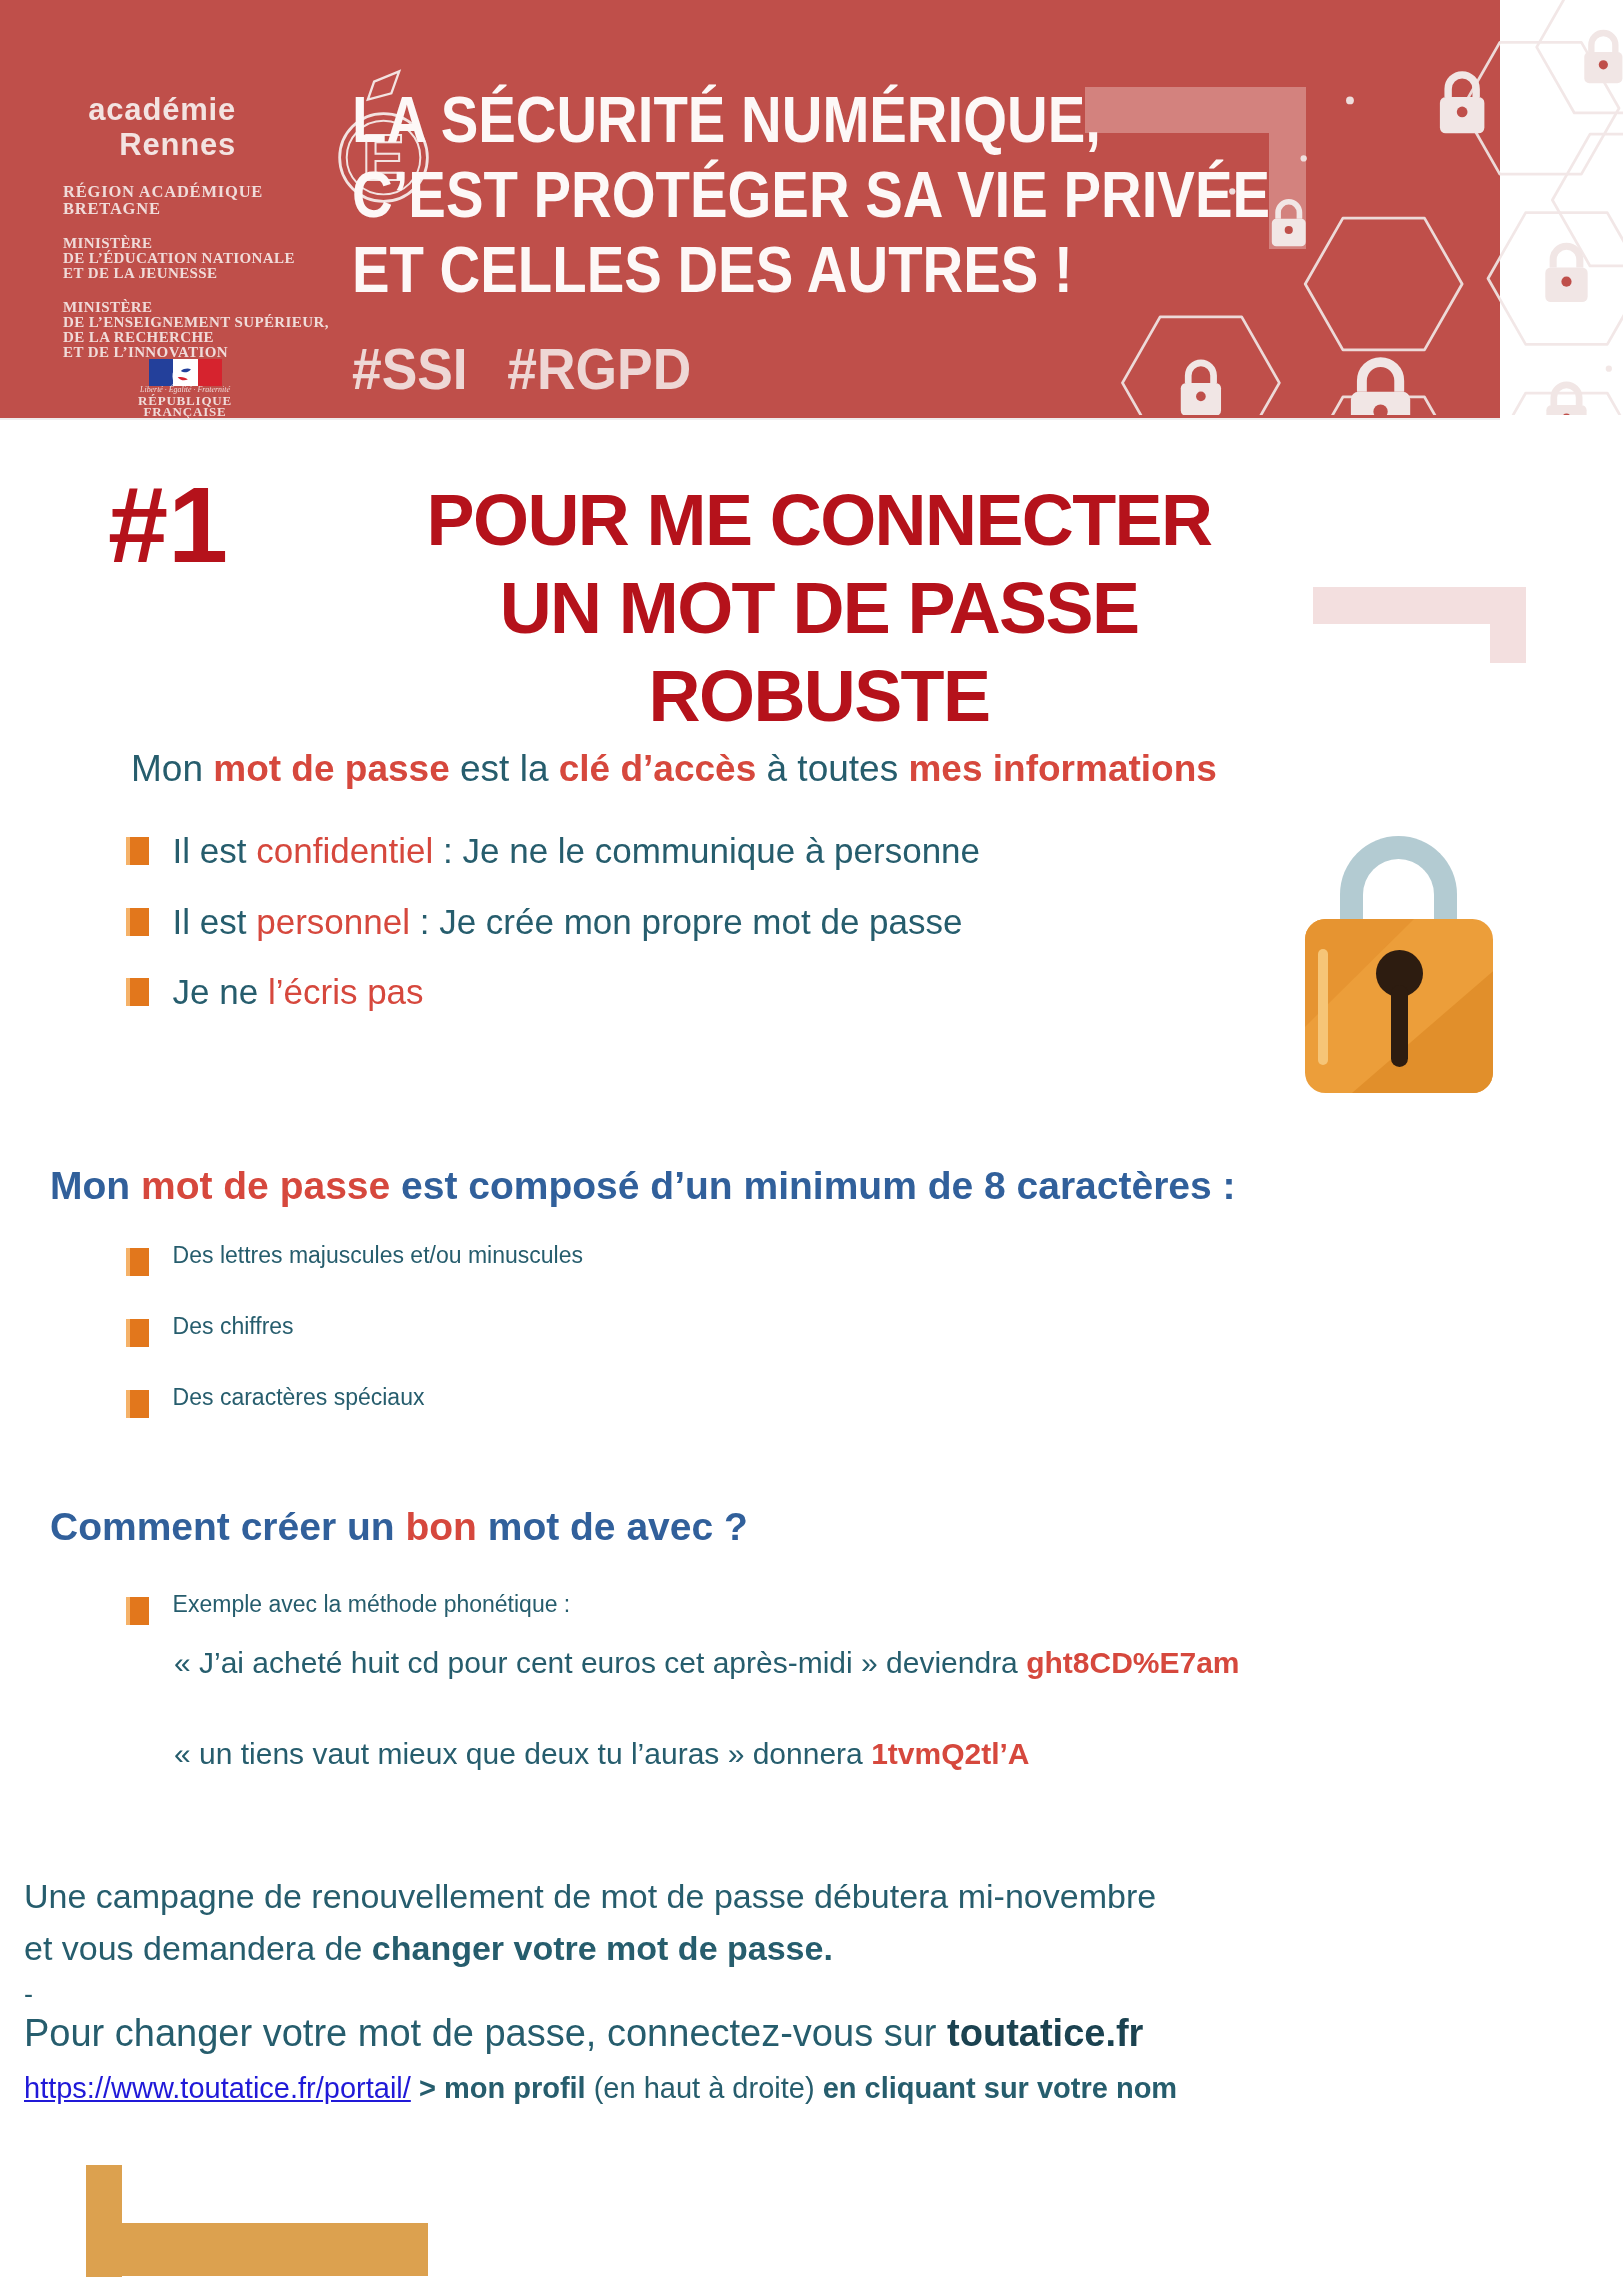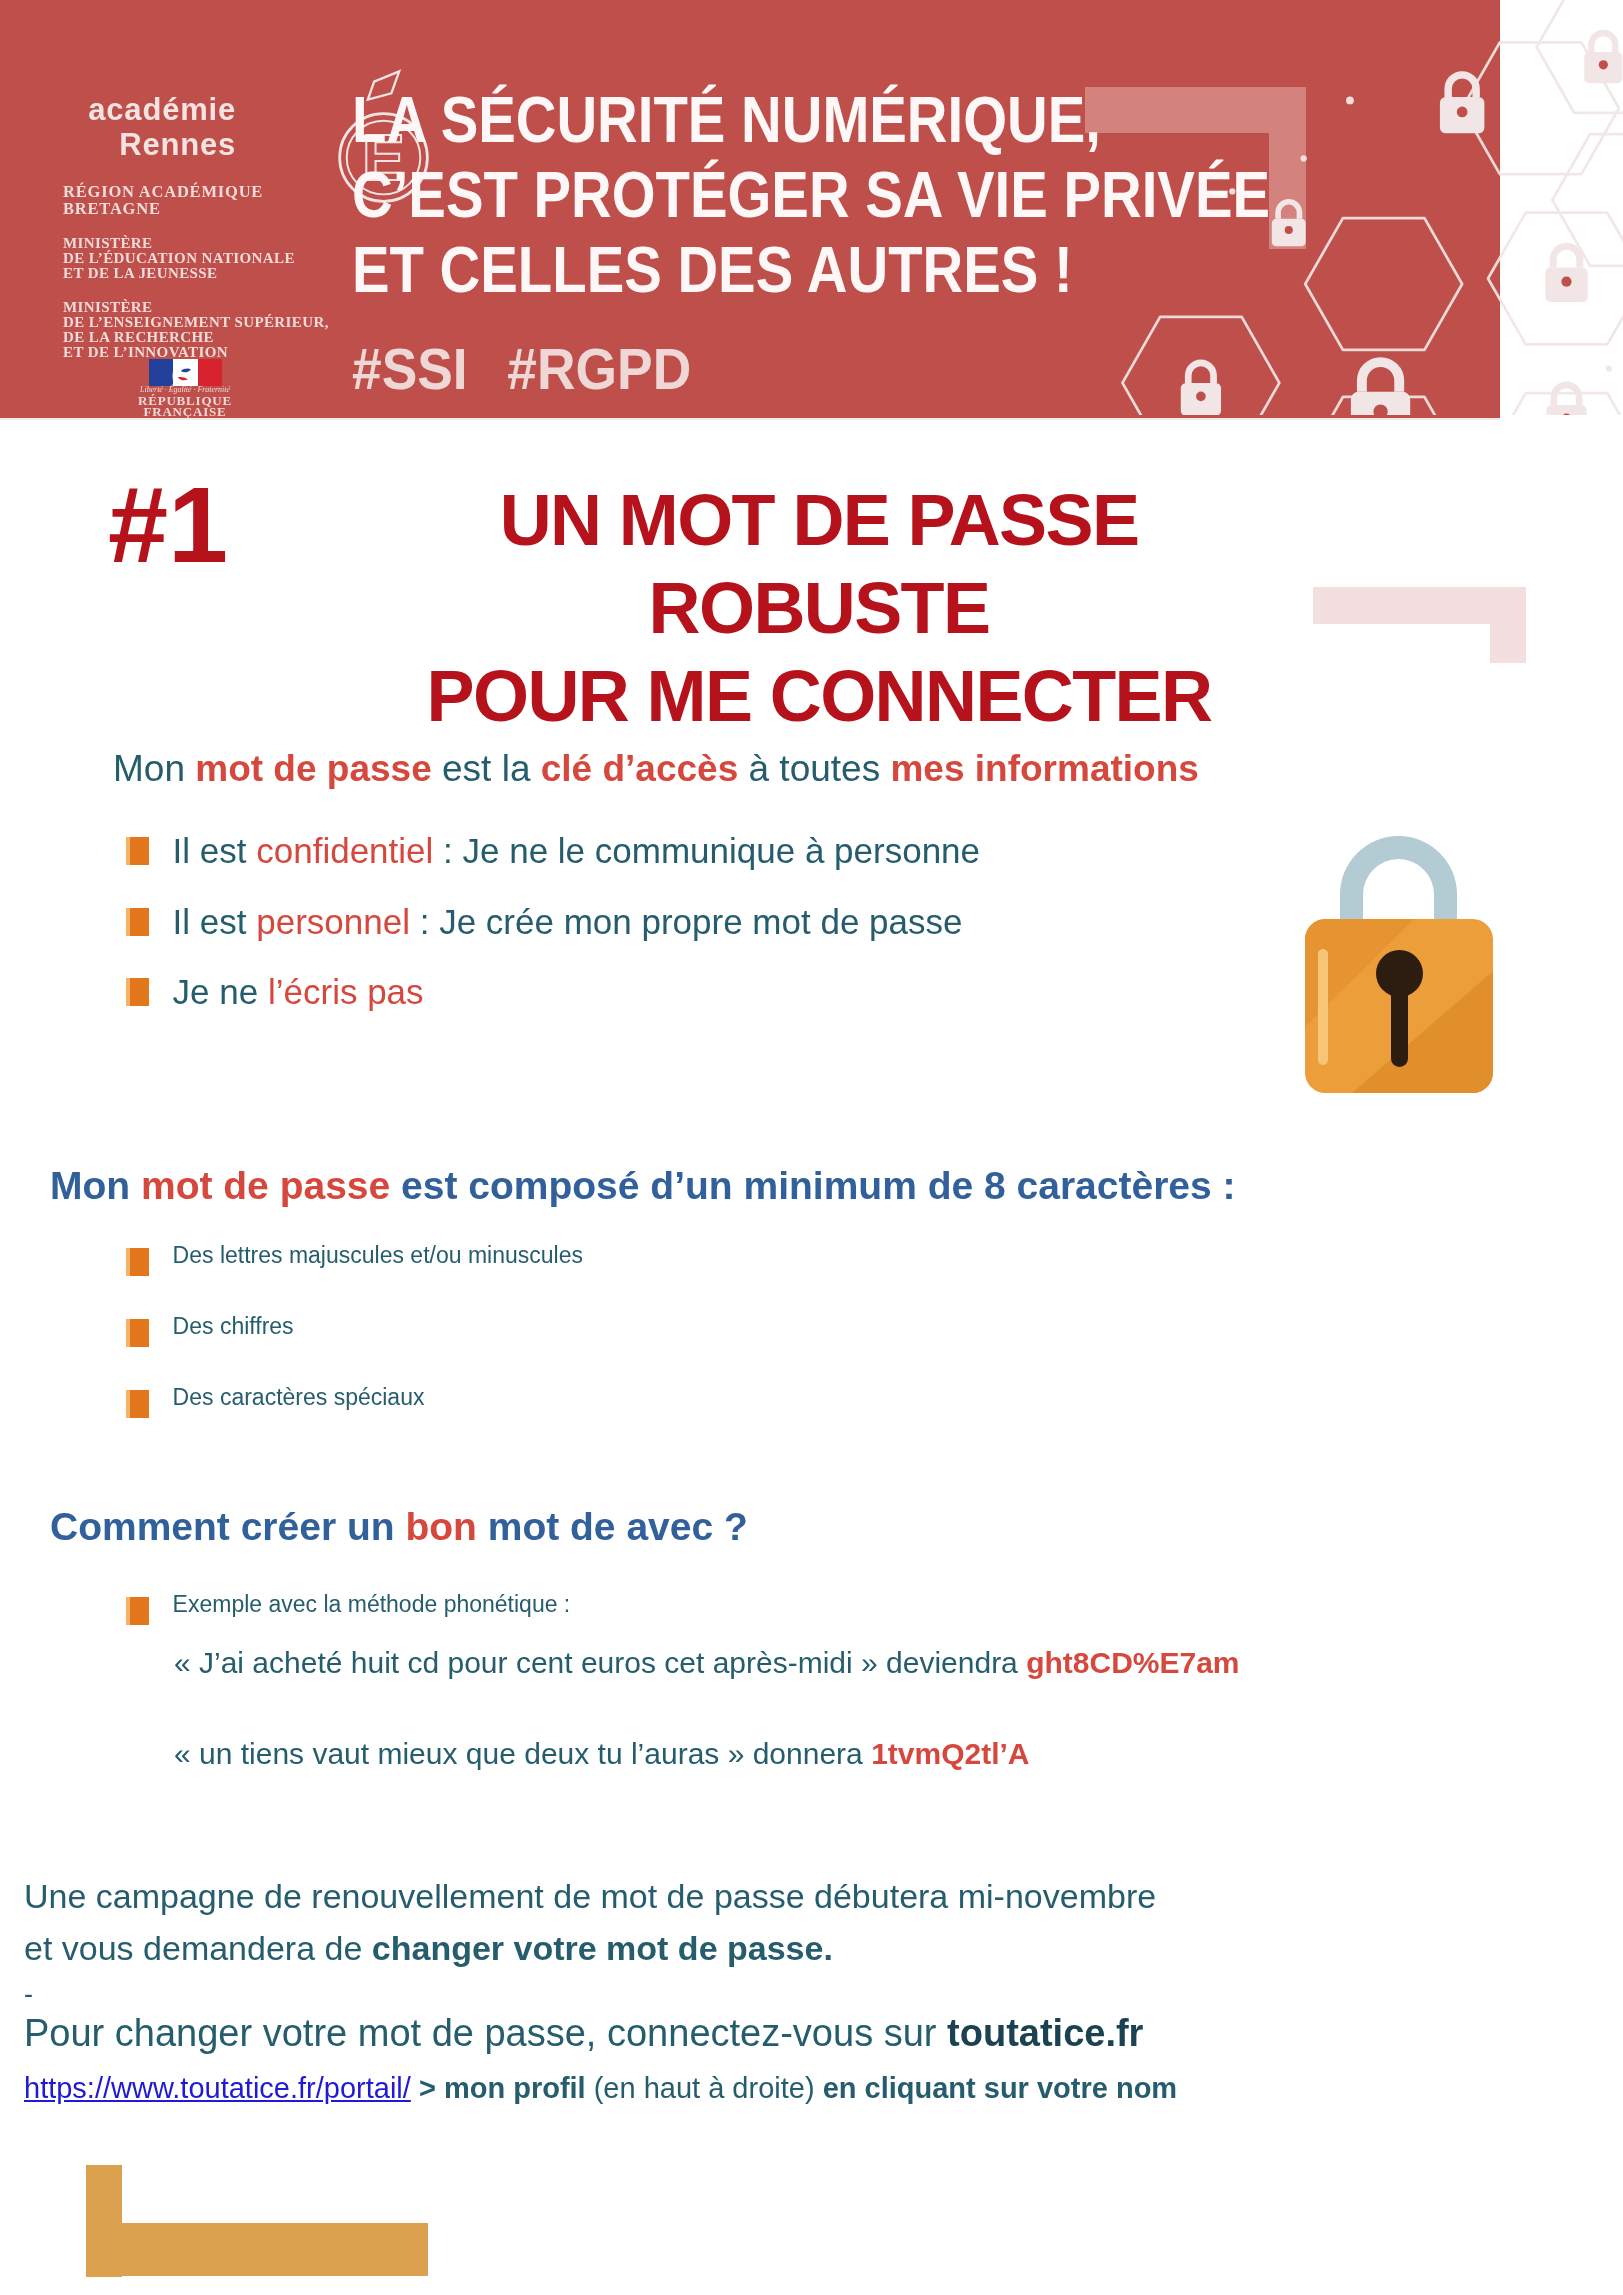--- a/index.html
+++ b/index.html
@@ -42,21 +42,21 @@
             transform:scaleX(0.92);transform-origin:left top;}
 
   
   .num{position:absolute;left:108px;top:462px;font-size:108px;font-weight:700;color:#b5121b;}
   .main-title{position:absolute;left:330px;top:476px;width:978px;text-align:center;
               font-size:72px;line-height:88px;font-weight:700;color:#b5121b;letter-spacing:-1.6px;}
   .pink-corner-h{position:absolute;left:1313px;top:587px;width:213px;height:37px;background:#f3dfdf;}
   .pink-corner-v{position:absolute;left:1490px;top:624px;width:36px;height:39px;background:#f3dfdf;}
 
   
-  .s1-heading{position:absolute;left:113px;top:748px;font-size:37px;color:#265d6d;
+  .s1-heading{position:absolute;left:131px;top:748px;font-size:37px;color:#265d6d;
               font-weight:500;white-space:nowrap;}
   .row{position:absolute;display:flex;align-items:flex-start;white-space:nowrap;}
   .sq{flex:0 0 auto;width:23px;height:28px;margin-right:23.6px;margin-top:6.3px;
       background:linear-gradient(90deg,#f5b269 0 3.9px,#e2771c 3.9px);}
   .row .txt{color:#265d6d;}
   .fs44{font-size:35px;} .fs45{font-size:23px;} .fs38{font-size:30px;}
   .sub{position:absolute;left:174px;color:#265d6d;font-size:30px;white-space:nowrap;}
 
   .sec-heading{position:absolute;left:50px;font-size:39px;font-weight:700;color:#31609b;
                white-space:nowrap;}
@@ -202,22 +202,22 @@
     <div class="hdr-title">
       <div>LA SÉCURITÉ NUMÉRIQUE,</div>
       <div>C’EST PROTÉGER SA VIE PRIVÉE</div>
       <div>ET CELLES DES AUTRES !</div>
     </div>
     <div class="hdr-tags">#SSI  #RGPD</div>
   </div>
 
   <div class="num">#1</div>
   <div class="main-title">
+    <div>POUR ME CONNECTER</div>
     <div>UN MOT DE PASSE ROBUSTE</div>
-    <div>POUR ME CONNECTER</div>
   </div>
   <div class="pink-corner-h"></div>
   <div class="pink-corner-v"></div>
 
   <div class="s1-heading"><span class="seg">Mon </span><span class="seg red b">mot de passe</span><span class="seg"> est la </span><span class="seg red b">clé d’accès</span><span class="seg"> à toutes </span><span class="seg red b">mes informations</span></div>
 
   <div class="row fs44" style="left:126px;top:831px;">
     <span class="sq"></span>
     <span class="txt"><span class="seg">Il est </span><span class="seg red">confidentiel</span><span class="seg"> : Je ne le communique à personne</span></span>
   </div>

